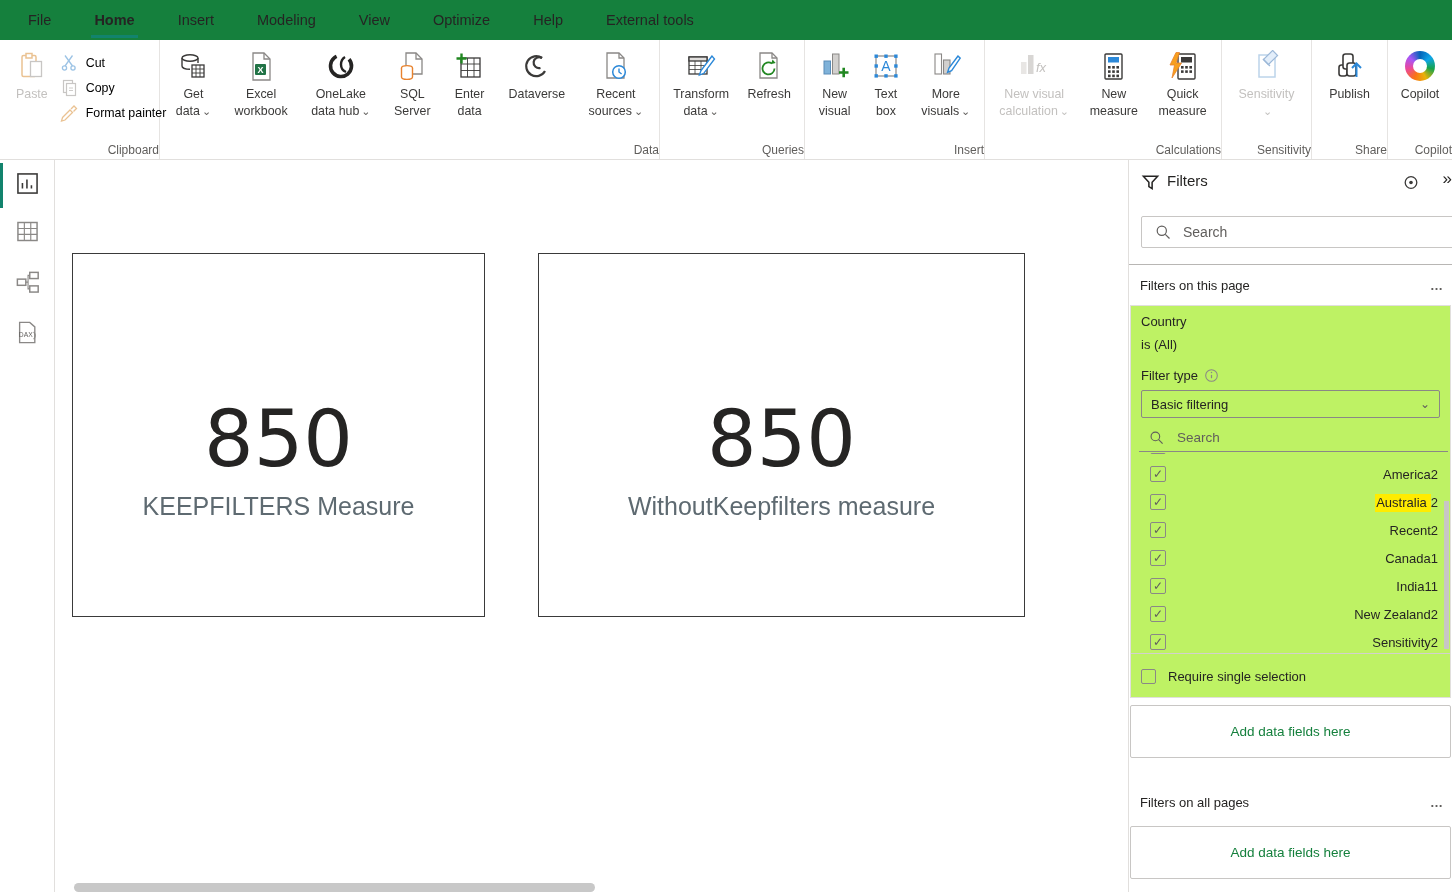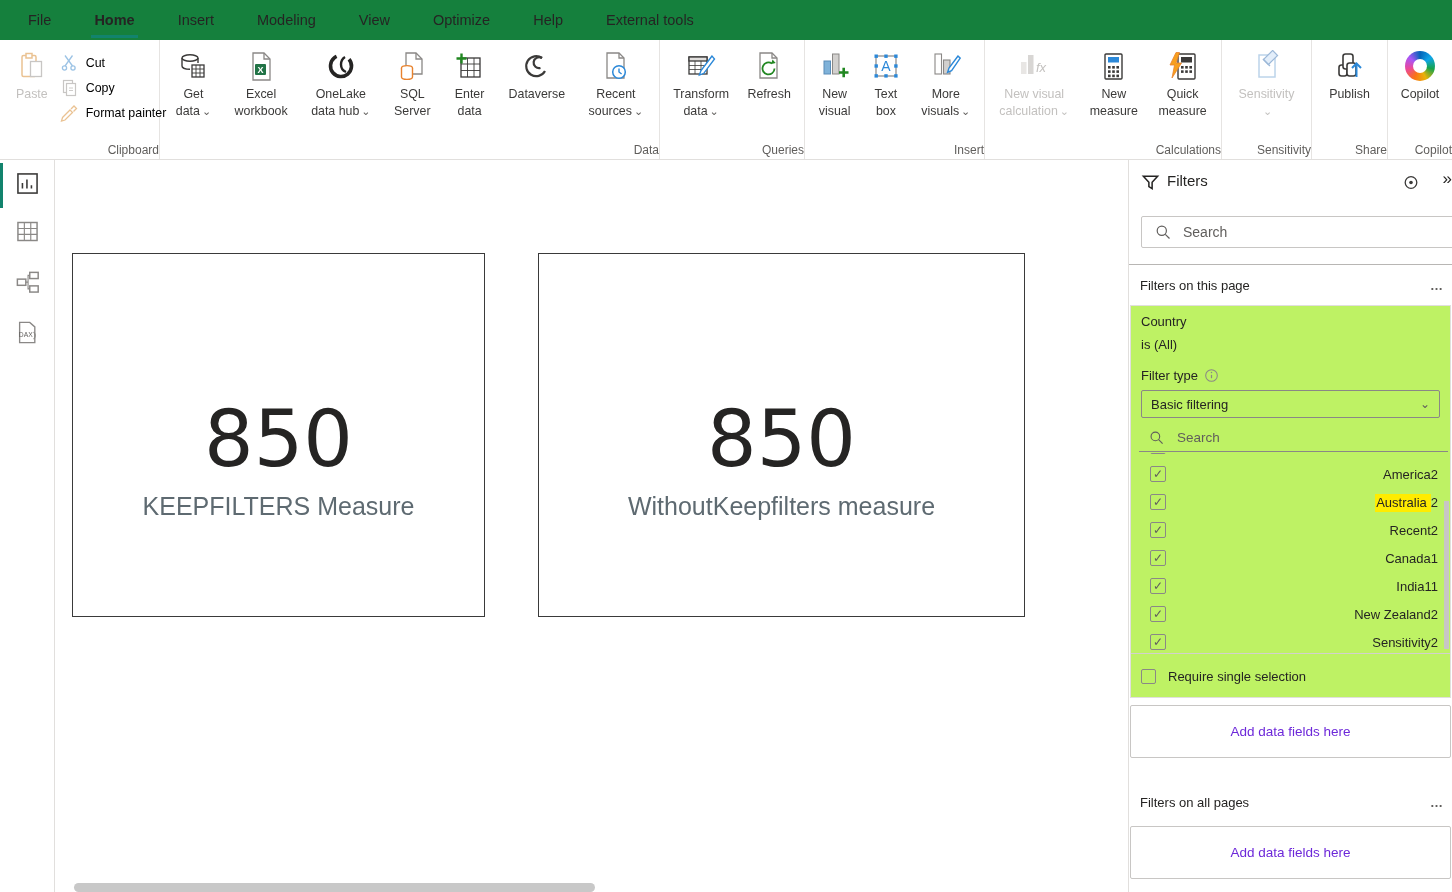--- a/index.html
+++ b/index.html
@@ -94,21 +94,21 @@
   .val-label { margin-left:12px; flex:1;text-align:right; }
   .val-label .hl { background:#ffec00; padding:1px 4px 2px 1px; }
   .val-count { margin-right:12px; color:#252423; }
   .list-scroll { position:absolute; right:1px; top:195px; width:5px; height:148px; background:#c8c6c4; }
   .flist-bsep { position:absolute; top:347px; left:0; right:0; height:1px; background:#d2d0ce; }
   .require-row { position:absolute; top:356px; left:0; right:0; height:28px; display:flex; align-items:center; }
   .require-row .cb { width:15px; height:15px; margin-left:10px; }
   .require-row .req-label { margin-left:12px; }
 
   .add-box { position:absolute; left:1px; right:1px; height:53px; border:1px solid #c8c6c4;
-    border-radius:2px; display:flex; align-items:center; justify-content:center; color:#6d28d9; font-size:13.5px; }
+    border-radius:2px; display:flex; align-items:center; justify-content:center; color:#15803d; font-size:13.5px; }
   .add-box.b1 { top:545px; }
   .add-box.b2 { top:666px; }
   .fp-sec-this { top:114px; }
   .fp-sec-all { top:631px; }
 </style>
 </head>
 <body>
 
 <div class="menubar">
   <div class="menu-item">File</div>

